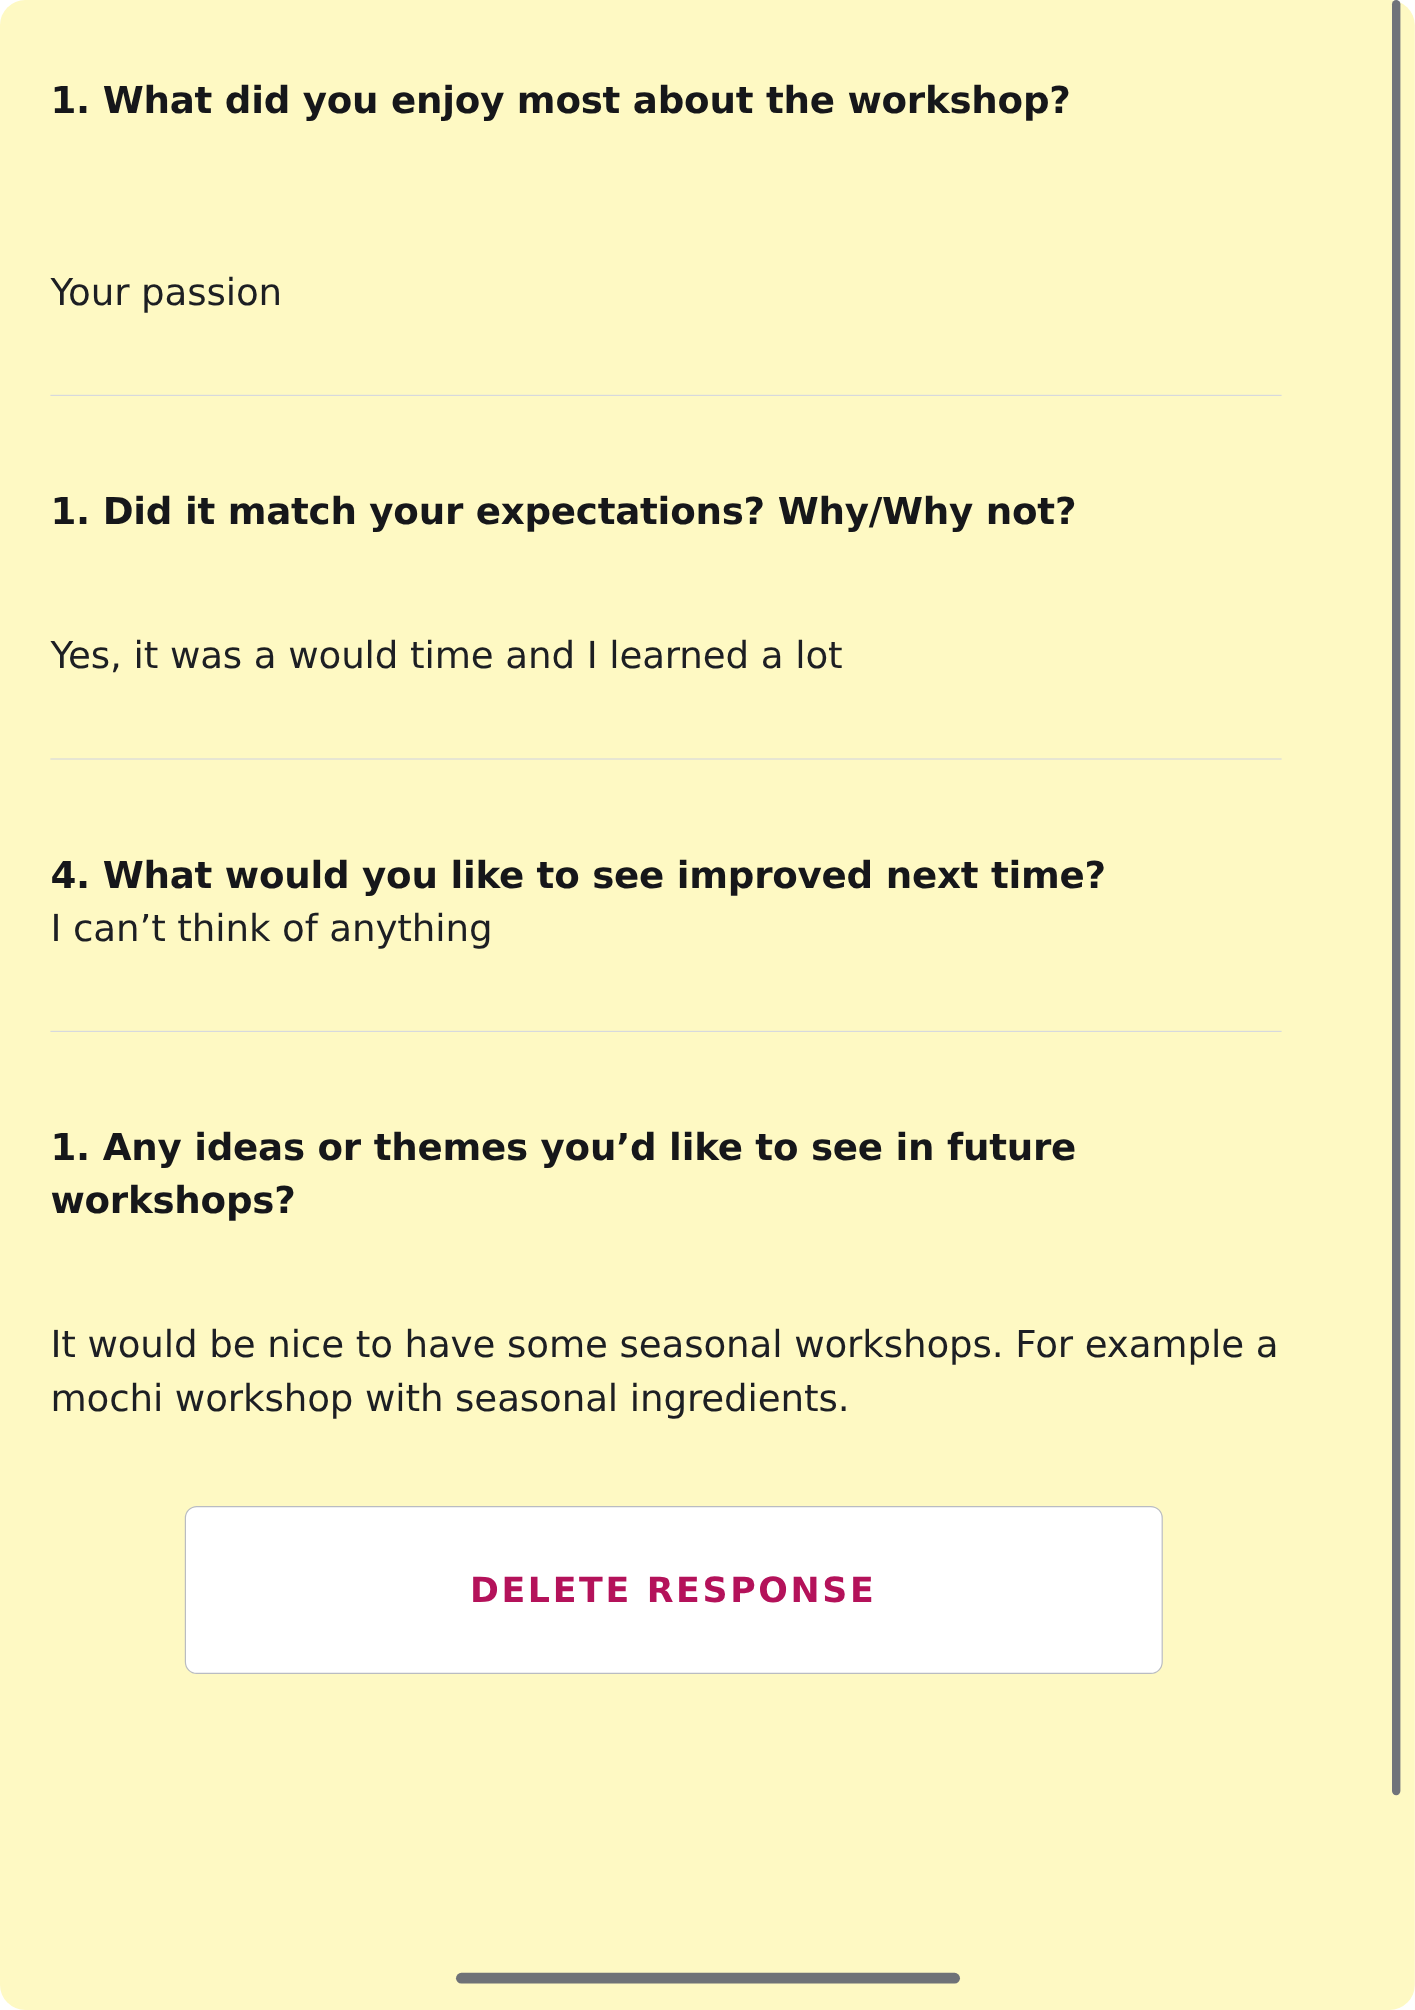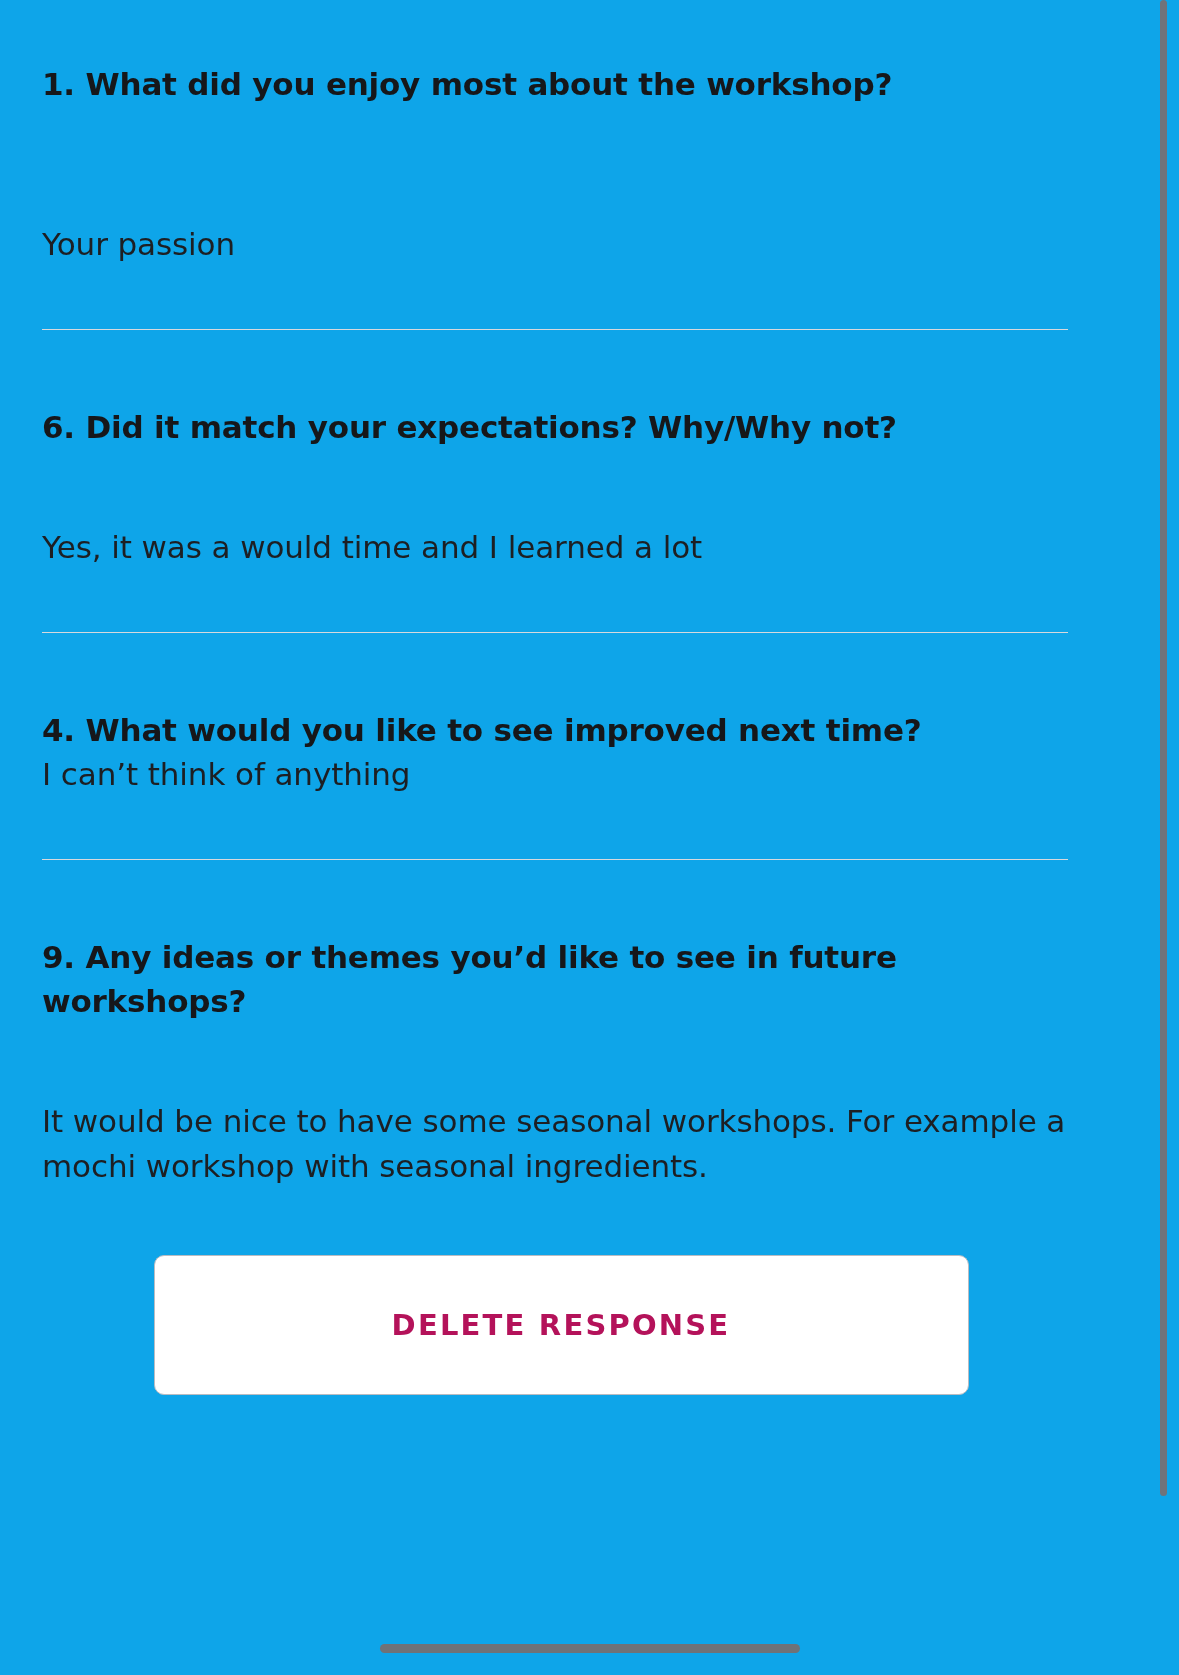--- a/index.html
+++ b/index.html
@@ -14,22 +14,23 @@
     font-family: "DejaVu Sans", sans-serif;
     overflow: hidden;
   }
 
   .page {
     position: absolute;
     left: 0;
     top: 0;
     width: 1179px;
     height: 1675px;
-    background: #0ea5e9;
+    background: #fef9c3;
     box-sizing: border-box;
+    border-radius: 21px;
   }
 
   .content {
     position: absolute;
     left: 0;
     top: 0;
     width: 1110px;
     padding: 0 42px;
     box-sizing: border-box;
   }
@@ -139,33 +140,33 @@
 
   <div class="content">
 
     <div class="qa-block" id="block-1">
       <p class="question">1. What did you enjoy most about the workshop?</p>
       <p class="answer">Your passion</p>
       <div class="divider"></div>
     </div>
 
     <div class="qa-block" id="block-2">
-      <p class="question">6. Did it match your expectations? Why/Why not?</p>
+      <p class="question">1. Did it match your expectations? Why/Why not?</p>
       <p class="answer">Yes, it was a would time and I learned a lot</p>
       <div class="divider"></div>
     </div>
 
     <div class="qa-block" id="block-3">
       <p class="question">4. What would you like to see improved next time?</p>
       <p class="answer">I can’t think of anything</p>
       <div class="divider"></div>
     </div>
 
     <div class="qa-block" id="block-4">
-      <p class="question">9. Any ideas or themes you’d like to see in future workshops?</p>
+      <p class="question">1. Any ideas or themes you’d like to see in future workshops?</p>
       <p class="answer">It would be nice to have some seasonal workshops. For example a mochi workshop with seasonal ingredients.</p>
     </div>
 
     <div class="delete-wrap">
       <button class="delete-button">DELETE RESPONSE</button>
     </div>
 
   </div>
 
   <div class="scrollbar-track">

